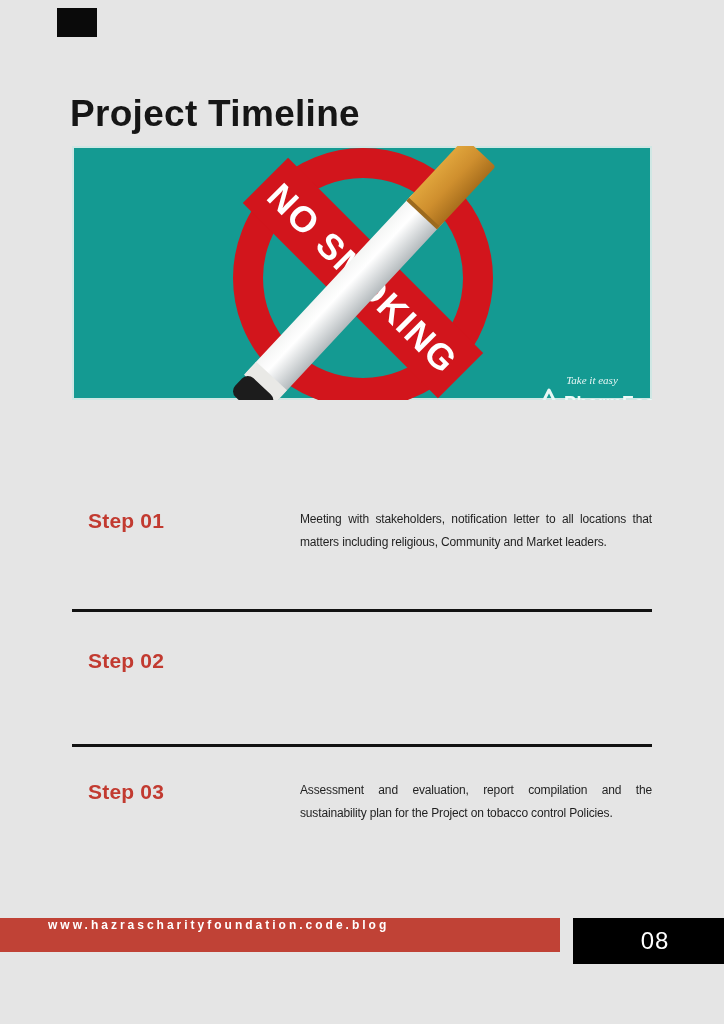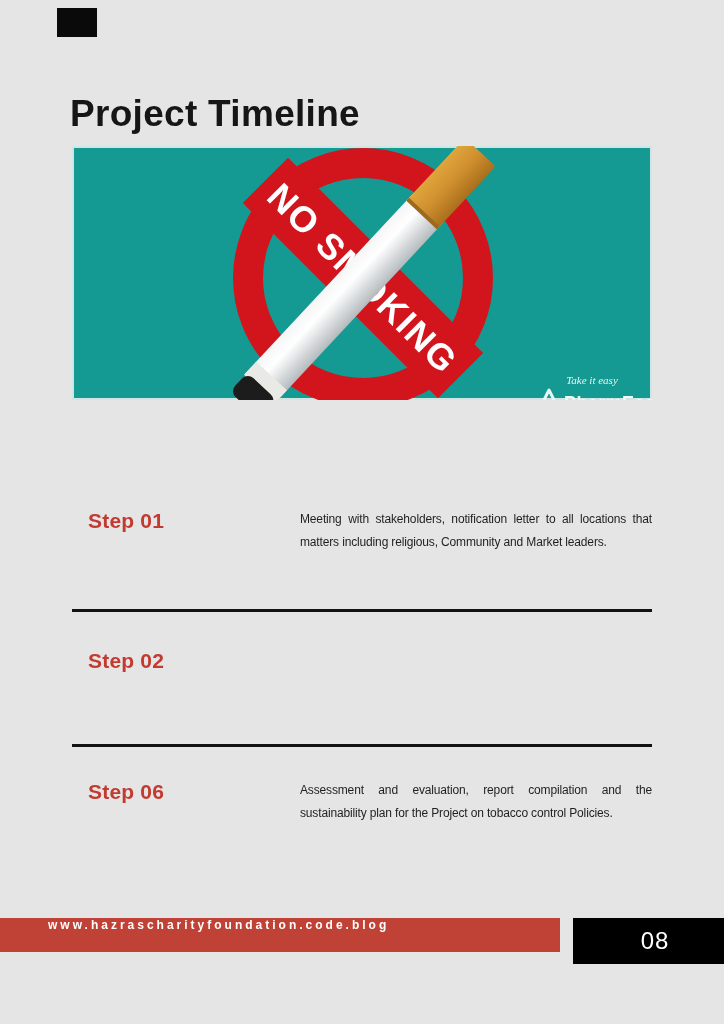--- a/index.html
+++ b/index.html
@@ -91,21 +91,21 @@
 
   <div class="divider d1"></div>
 
   <div class="step-row r2">
     <div class="step-label">Step 02</div>
   </div>
 
   <div class="divider d2"></div>
 
   <div class="step-row r3">
-    <div class="step-label">Step 06</div>
+    <div class="step-label">Step 03</div>
     <div class="step-desc">Assessment and evaluation, report compilation and the sustainability plan for the Project on tobacco control Policies.</div>
   </div>
 
   <div class="footer-red">
     <span class="footer-url">www.hazrascharityfoundation.code.blog</span>
   </div>
   <div class="footer-black">
     <span class="page-num">08</span>
   </div>
 

